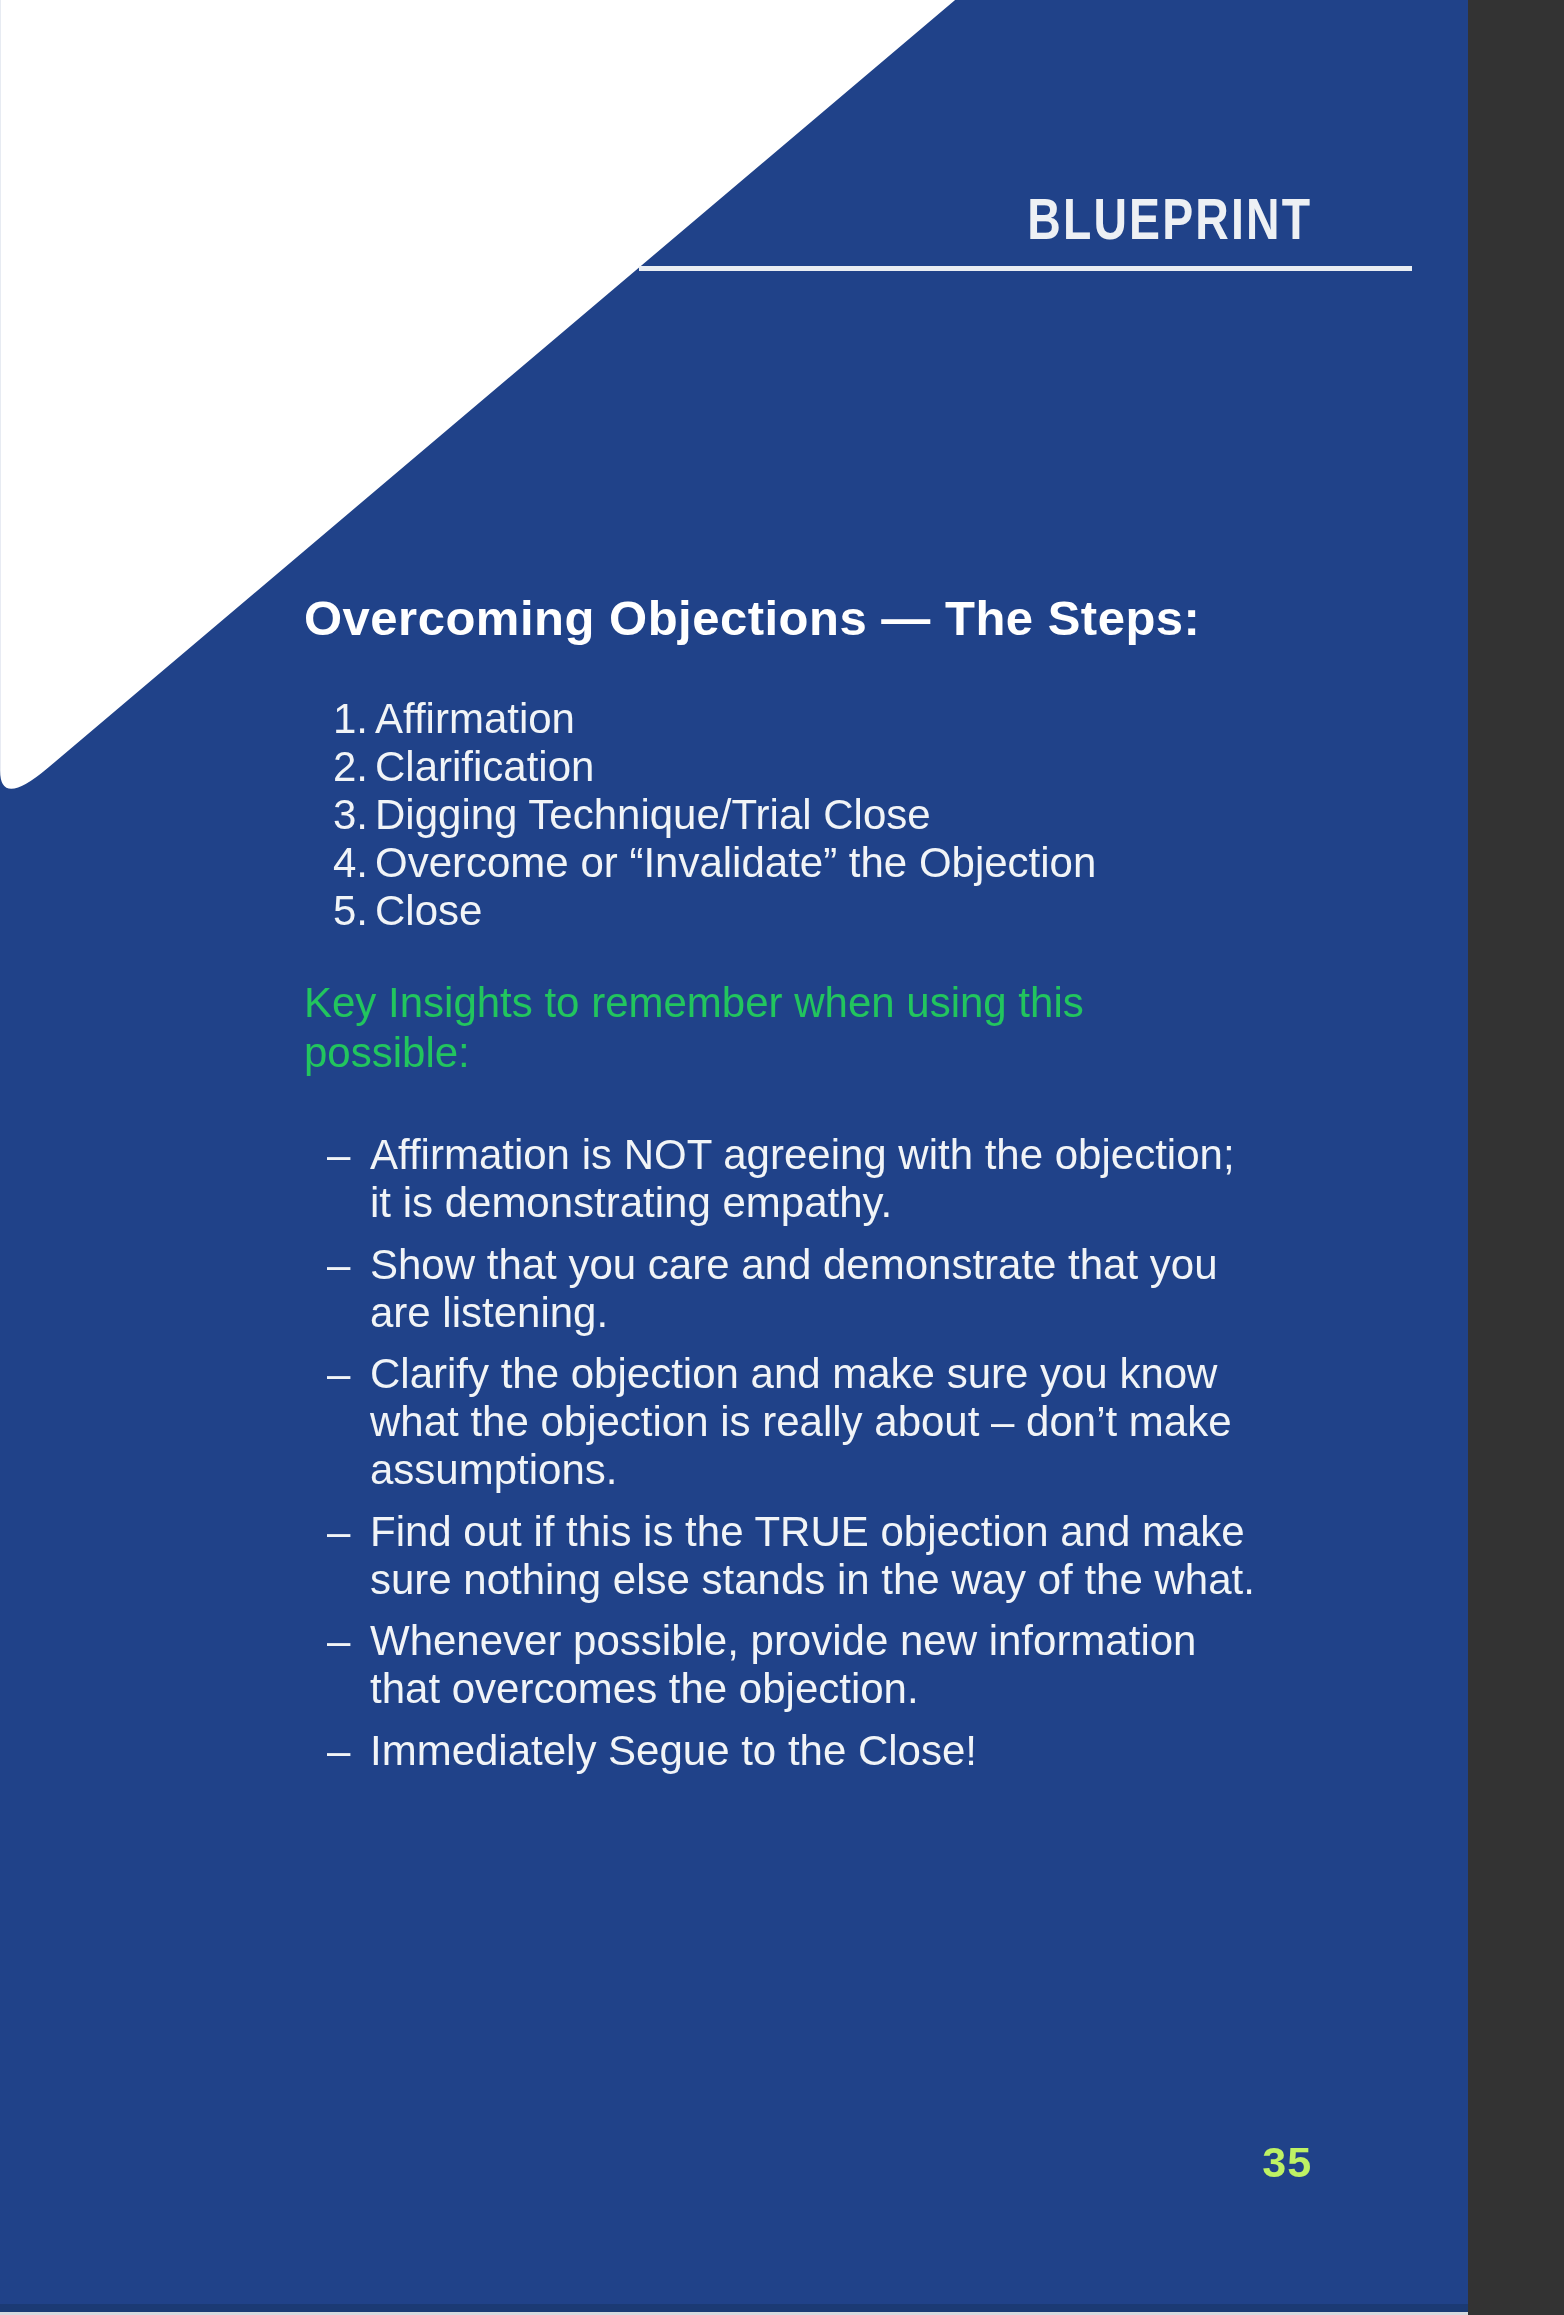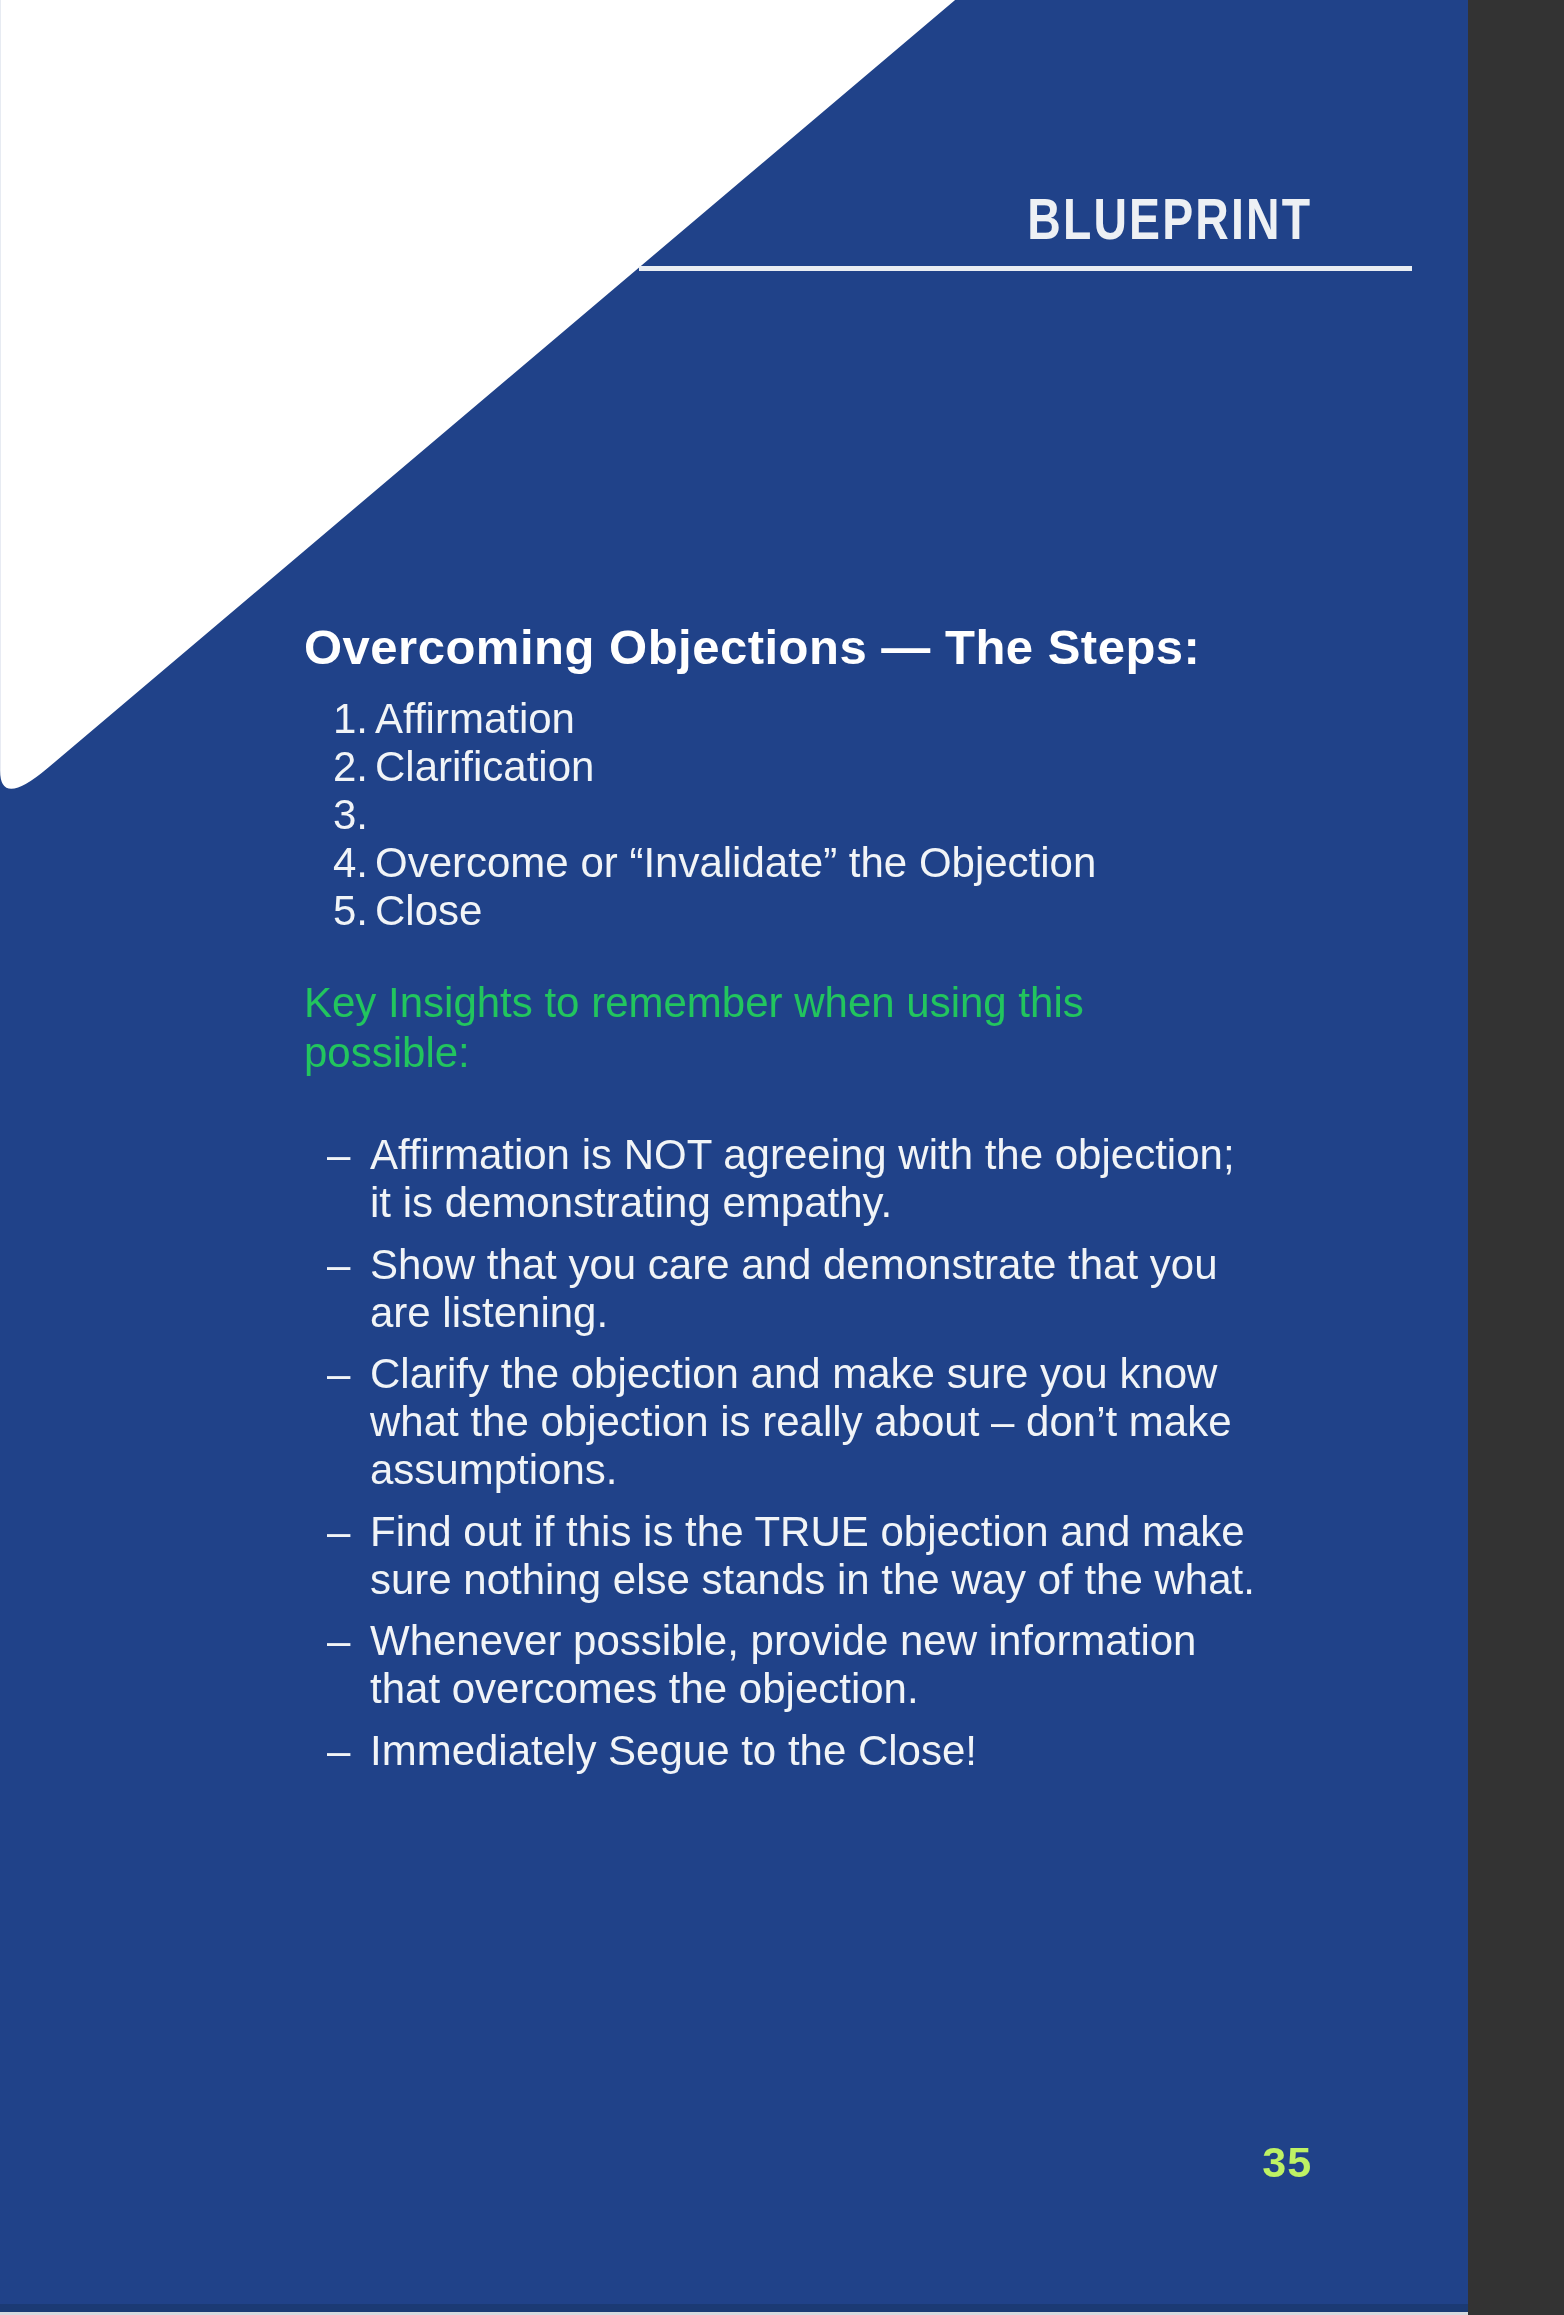--- a/index.html
+++ b/index.html
@@ -20,21 +20,21 @@
     white-space:nowrap;
   }
   .logo-underline {
     position:absolute; left:639px; top:266px;
     width:773px; height:4.5px; background:#e9edf2;
   }
 
   .title {
     position:absolute; left:304px; top:590px;
     font-size:49px; font-weight:bold; color:#ffffff;
-    letter-spacing:0.5px; white-space:nowrap;margin-top:29px;
+    letter-spacing:0.5px; white-space:nowrap;
   }
 
   .steps {
     position:absolute; left:333px; top:695px;
     font-size:42px; line-height:48px; color:#f1f4f7;
   }
   .step { display:flex; }
   .step-num { width:42px; flex:none; }
   .step-label { white-space:nowrap; }
 
@@ -79,20 +79,21 @@
     <div class="step">
       <span class="step-num">1.</span>
       <span class="step-label">Affirmation</span>
     </div>
     <div class="step">
       <span class="step-num">2.</span>
       <span class="step-label">Clarification</span>
     </div>
     <div class="step">
       <span class="step-num">3.</span>
+      <span class="step-label">Digging Technique/Trial Close</span>
     </div>
     <div class="step">
       <span class="step-num">4.</span>
       <span class="step-label">Overcome or “Invalidate” the Objection</span>
     </div>
     <div class="step">
       <span class="step-num">5.</span>
       <span class="step-label">Close</span>
     </div>
   </div>

